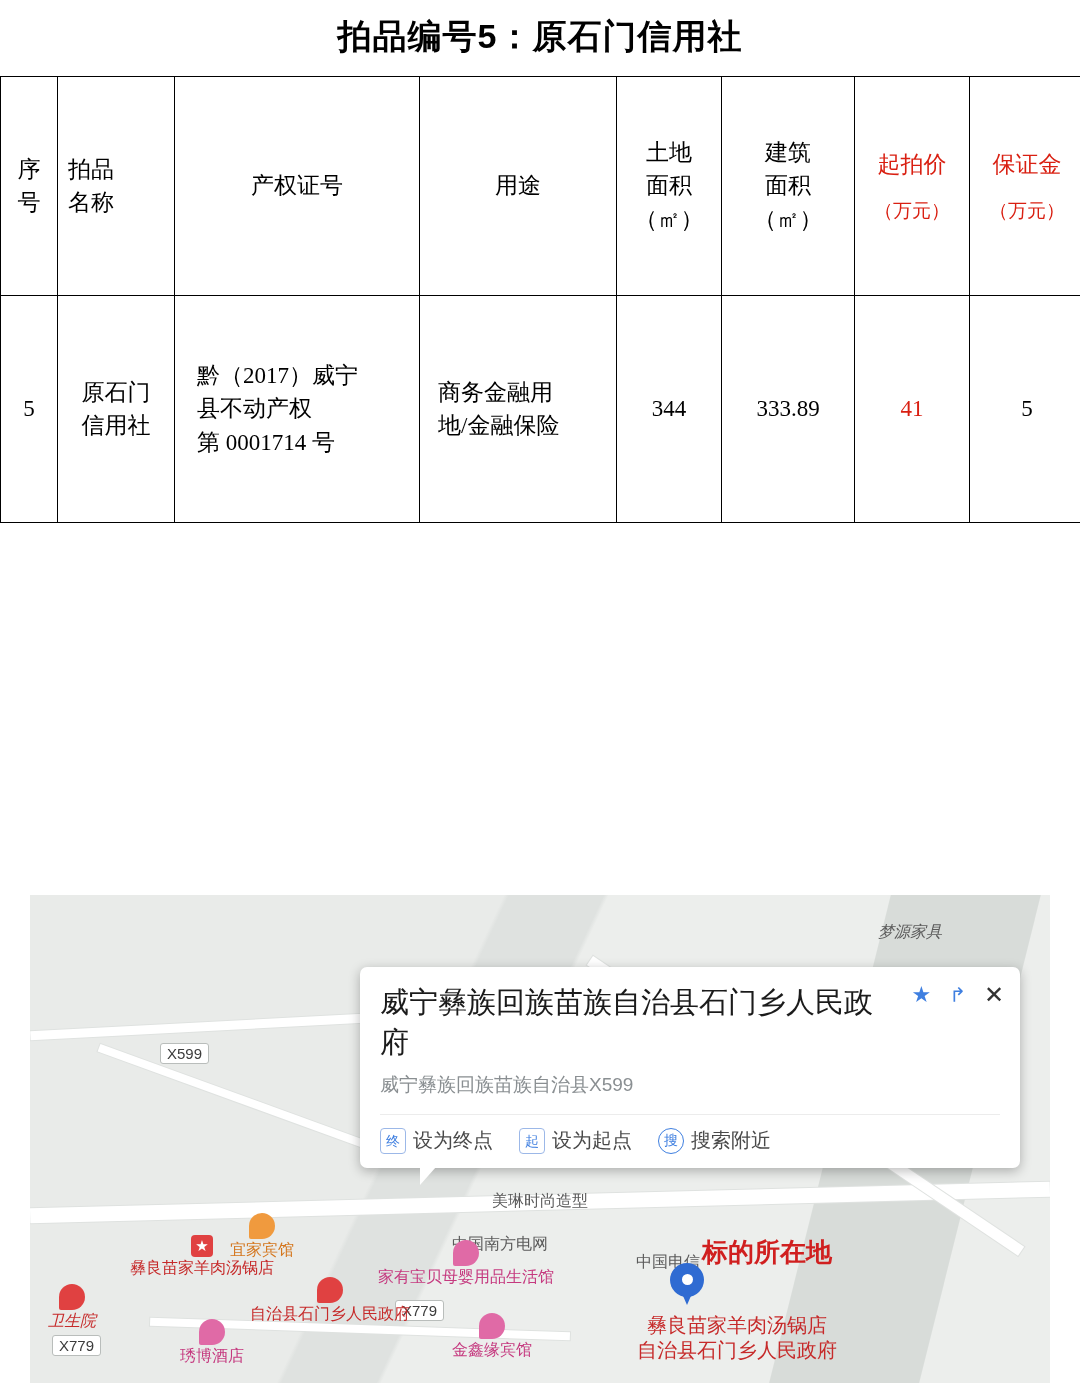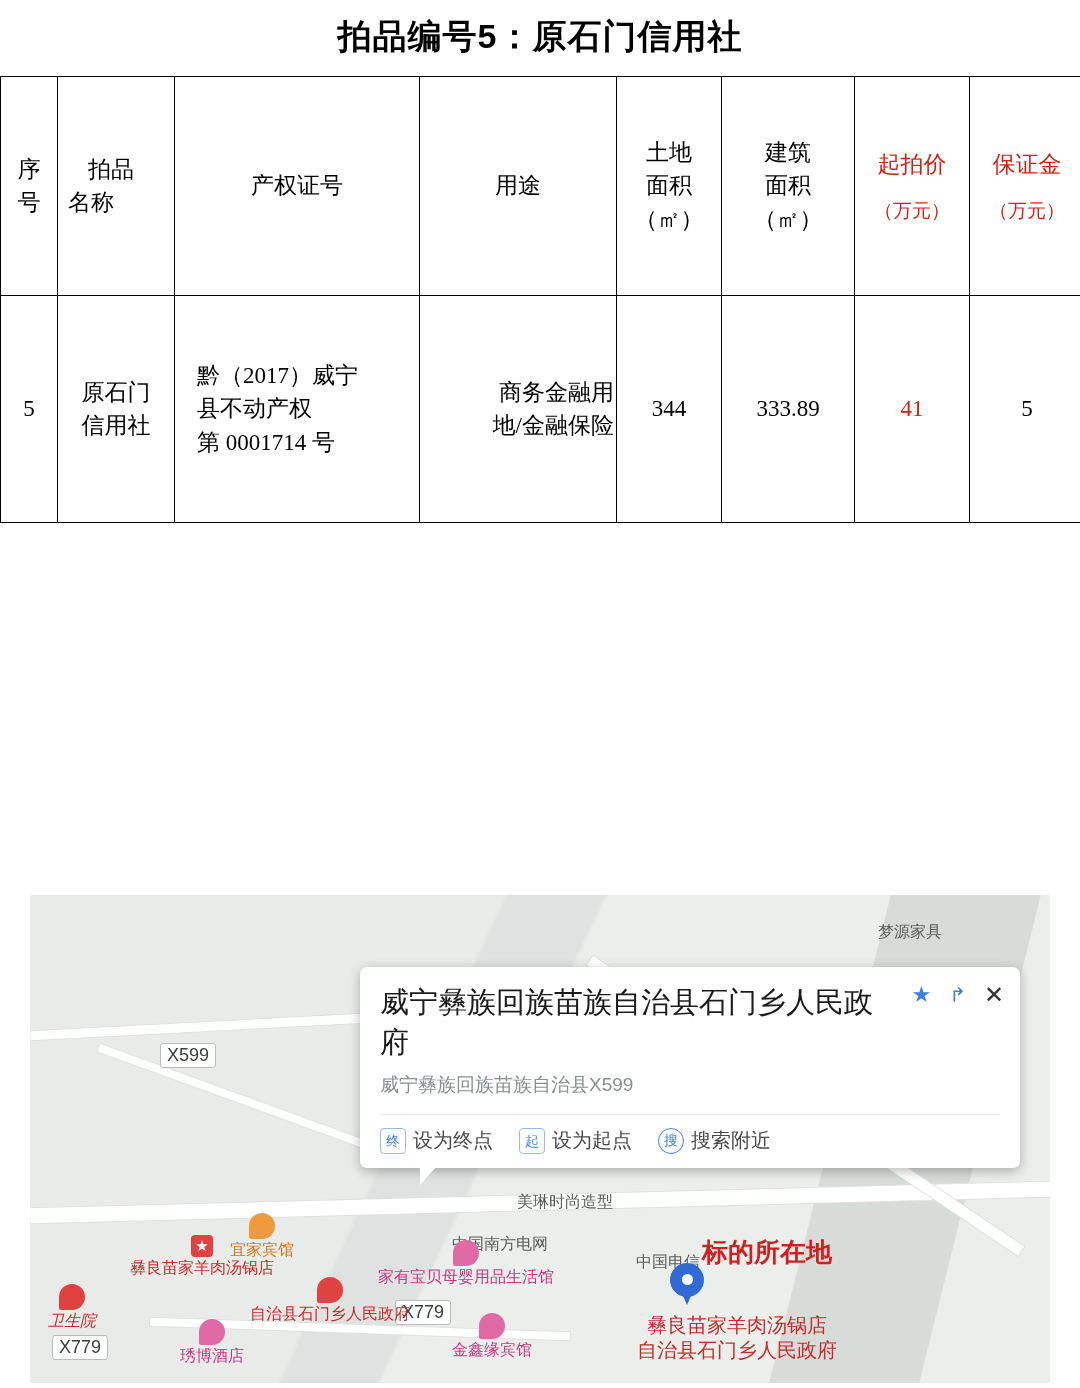--- a/index.html
+++ b/index.html
@@ -100,21 +100,21 @@
     height: 15px;
     background: #ffffff;
     box-shadow: 0 0 0 1px #dfe2e0;
   }
   .shield {
     position: absolute;
     background: #ffffff;
     border: 1px solid #b9bdbb;
     border-radius: 3px;
     font-family: "Liberation Sans", "DejaVu Sans", sans-serif;
-    font-size: 18px;
+    font-size: 15px;
     color: #3c3c3c;
     padding: 1px 6px;
   }
   .poi {
     position: absolute;
     font-family: "Liberation Sans", "DejaVu Sans", sans-serif;
     font-size: 16px;
     white-space: nowrap;
     line-height: 1.15;
     text-align: center;
@@ -284,21 +284,21 @@
   <div class="title">拍品编号5：原石门信用社</div>
 
   <table class="lot">
     <thead>
       <tr>
         <td class="c-seq">
           <span class="hdr-line">序</span>
           <span class="hdr-line">号</span>
         </td>
         <td class="c-name">
-          <span class="hdr-line" style="text-align:left;padding-left:8px;margin-left:20px;">拍品</span>
+          <span class="hdr-line" style="text-align:left;padding-left:8px;">拍品</span>
           <span class="hdr-line" style="text-align:left;padding-left:8px;">名称</span>
         </td>
         <td class="c-cert">产权证号</td>
         <td class="c-use">用途</td>
         <td class="c-land">
           <span class="hdr-line">土地</span>
           <span class="hdr-line">面积</span>
           <span class="hdr-line">（㎡）</span>
         </td>
         <td class="c-build">
@@ -321,21 +321,21 @@
         <td>5</td>
         <td class="cell-multiline">
           <span class="hdr-line">原石门</span>
           <span class="hdr-line">信用社</span>
         </td>
         <td class="cell-multiline" style="text-align:left;padding-left:22px;">
           <span class="hdr-line">黔（2017）威宁</span>
           <span class="hdr-line">县不动产权</span>
           <span class="hdr-line">第 0001714 号</span>
         </td>
-        <td class="cell-multiline" style="text-align:right;padding-left:18px;">
+        <td class="cell-multiline" style="text-align:left;padding-left:18px;">
           <span class="hdr-line">商务金融用</span>
           <span class="hdr-line">地/金融保险</span>
         </td>
         <td>344</td>
         <td>333.89</td>
         <td class="red">41</td>
         <td>5</td>
       </tr>
     </tbody>
   </table>
@@ -348,24 +348,24 @@
     <div class="road-main" style="left:0;top:300px;width:1020px;transform:rotate(-1.5deg);"></div>
     <div class="road-main" style="left:0;top:120px;width:620px;height:9px;transform:rotate(-3deg);"></div>
     <div class="road-main" style="left:560px;top:60px;width:520px;height:11px;transform:rotate(34deg);transform-origin:left center;"></div>
     <div class="road-main" style="left:60px;top:200px;width:300px;height:8px;transform:rotate(20deg);"></div>
     <div class="road-main" style="left:120px;top:430px;width:420px;height:8px;transform:rotate(2deg);"></div>
 
     <div class="shield" style="left:130px;top:148px;">X599</div>
     <div class="shield" style="left:365px;top:405px;">X779</div>
     <div class="shield" style="left:22px;top:440px;">X779</div>
 
-    <div class="poi grey" style="left:880px;top:28px;">
+    <div class="poi grey" style="left:880px;top:28px;font-style:italic;">
       <span>梦源家具</span>
     </div>
-    <div class="poi grey" style="left:535px;top:298px;">
+    <div class="poi grey" style="left:510px;top:298px;font-family:Liberation Mono, monospace;">
       <span>美琳时尚造型</span>
     </div>
     <div class="poi orange" style="left:232px;top:318px;">
       <span class="pin"></span>
       <span>宜家宾馆</span>
     </div>
     <div class="poi grey" style="left:470px;top:340px;">
       <span>中国南方电网</span>
     </div>
     <div class="poi grey" style="left:638px;top:358px;">

